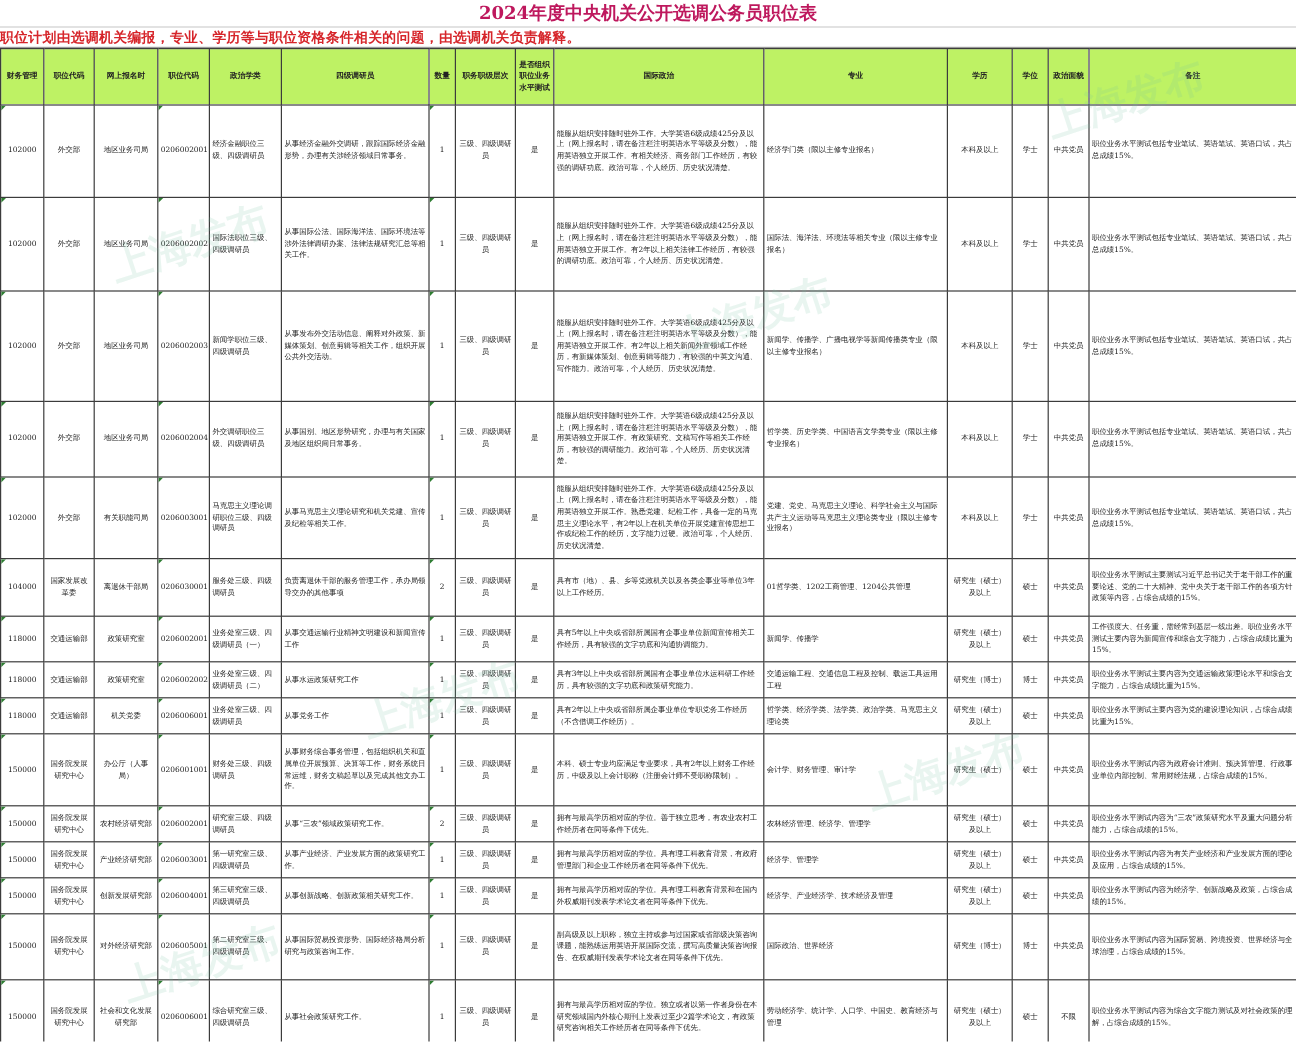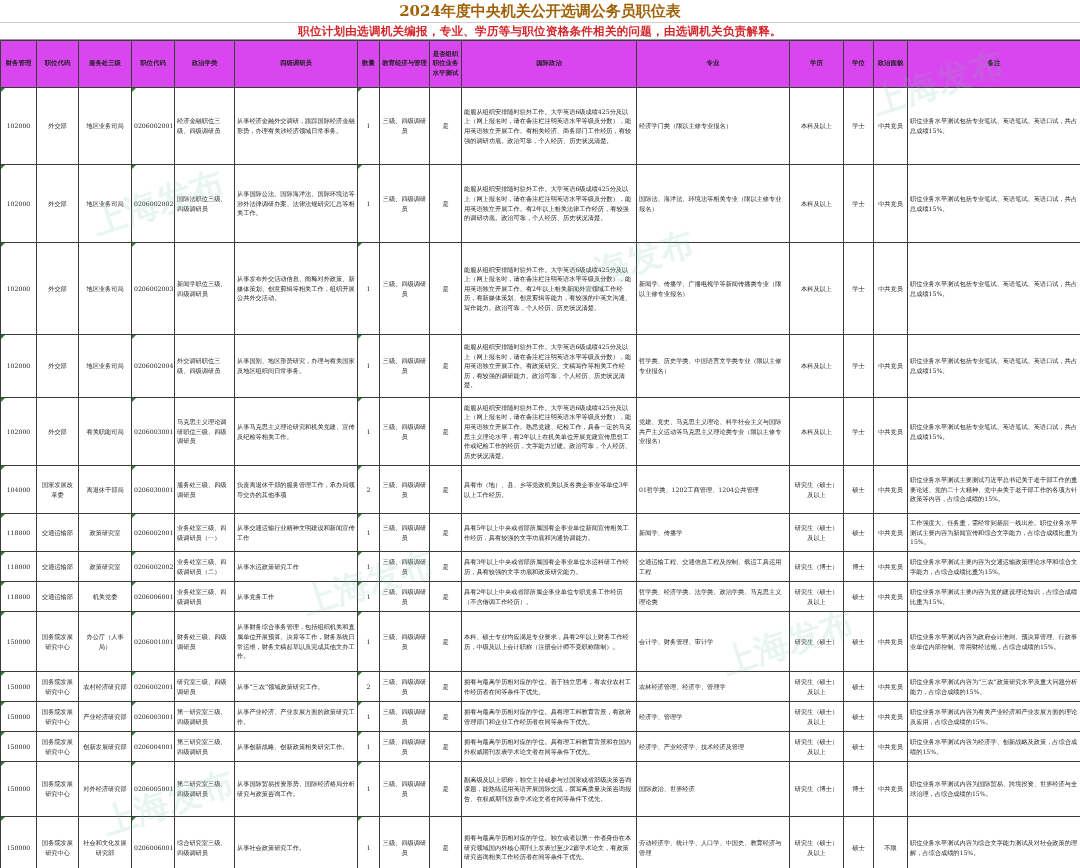--- a/index.html
+++ b/index.html
@@ -1,21 +1,21 @@
 <!DOCTYPE html>
 <html><head>
 <meta charset="utf-8">
 <style>
   html, body { margin: 0; padding: 0; background: #ffffff; }
   body { width: 1080px; height: 868px; overflow: hidden; font-family: "DejaVu Serif", "Liberation Serif", serif; color: #222; position: relative; }
-  .title { height: 22px; line-height: 22px; text-align: center; font-size: 15px; font-weight: bold; color: #a16207; border-bottom: 1px solid #cfcfcf; }
-  .subtitle { height: 16px; line-height: 16px; text-align: center; font-size: 11.5px; font-weight: bold; color: #d6252a; border-bottom: 1px solid #999; letter-spacing: 0.3px; }
+  .title { height: 22px; line-height: 22px; text-align: center; font-size: 15px; font-weight: bold; color: #be185d; border-bottom: 1px solid #cfcfcf; }
+  .subtitle { height: 16px; line-height: 16px; text-align: left; font-size: 11.5px; font-weight: bold; color: #d6252a; border-bottom: 1px solid #999; letter-spacing: 0.3px; }
   table { border-collapse: collapse; table-layout: fixed; width: 1080px; }
   th, td { border: 1px solid #3c3c3c; padding: 1px 2px; font-size: 6.2px; line-height: 9.6px; vertical-align: middle; overflow: hidden; }
-  th { background: #d946ef; font-family: "DejaVu Sans", "Liberation Sans", sans-serif; font-weight: bold; font-size: 6.4px; text-align: center; color: #222; height: 44px; }
+  th { background: #bef264; font-family: "DejaVu Sans", "Liberation Sans", sans-serif; font-weight: bold; font-size: 6.4px; text-align: center; color: #222; height: 44px; }
   td.c { text-align: center; }
   td.l { text-align: left; }
   td.mark { position: relative; }
   td.mark::before { content: ""; position: absolute; left: 0; top: 0; border-top: 4px solid #2e7d32; border-right: 4px solid transparent; }
   .watermark { position: absolute; color: rgba(120, 190, 160, 0.16); font-size: 34px; font-weight: bold; transform: rotate(-18deg); pointer-events: none; white-space: nowrap; font-family: "DejaVu Serif", serif; }
 </style>
 </head>
 <body>
 
 <div class="title">2024年度中央机关公开选调公务员职位表</div>
@@ -36,26 +36,26 @@
       <col style="width:153px">
       <col style="width:54px">
     <col style="width:30px">
       <col style="width:34px">
       <col style="width:173px">
   </colgroup>
   <thead>
     <tr>
       <th>财务管理</th>
       <th>职位代码</th>
-      <th>服务处三级</th>
+      <th>网上报名时</th>
       <th>职位代码</th>
       <th>政治学类</th>
       <th>四级调研员</th>
       <th>数量</th>
-      <th>教育经济与管理</th>
+      <th>职务职级层次</th>
       <th>是否组织职位业务水平测试</th>
       <th>国际政治</th>
       <th>专业</th>
       <th>学历</th>
       <th>学位</th>
       <th>政治面貌</th>
       <th>备注</th>
     </tr>
   </thead>
   <tbody id="tbody">

